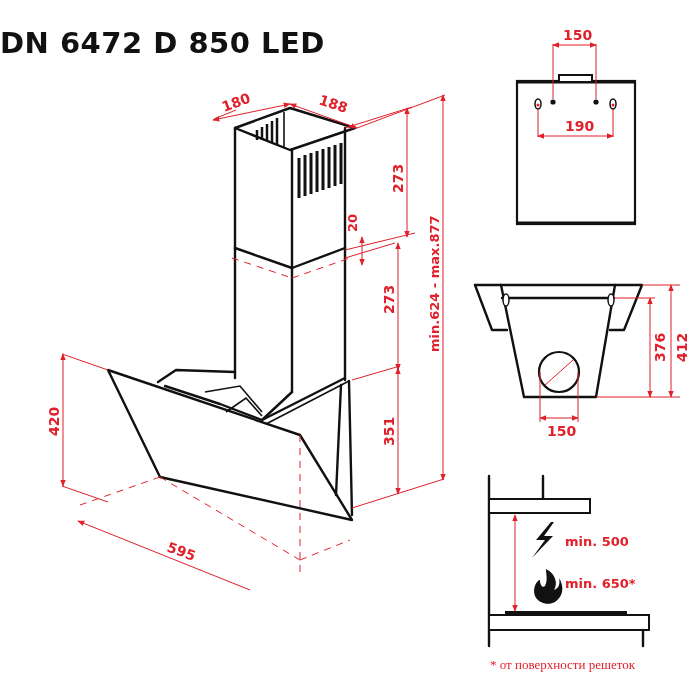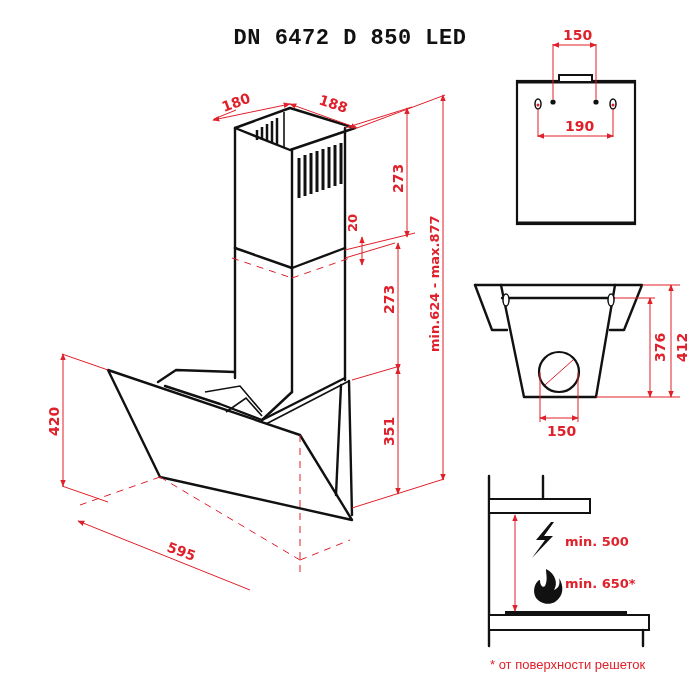--- a/index.html
+++ b/index.html
@@ -1,29 +1,29 @@
 <!DOCTYPE html>
 <html><head>
   <meta charset="utf-8">
   <style>
     html, body { margin: 0; padding: 0; background: #ffffff; }
     body { width: 700px; height: 700px; position: relative; overflow: hidden;
            font-family: "DejaVu Sans", "Liberation Sans", sans-serif; }
-    .title { position: absolute; left: 0; top: 26px; width: 700px; text-align: center;
-             font-size: 22px; font-weight: bold; color: #111111; letter-spacing: 0.5px; font-family: Liberation Mono, monospace; }
+    .title { position: absolute; left: 0; top: 26px; width: 700px; text-align: left;
+             font-size: 29px; font-weight: bold; color: #111111; letter-spacing: 0.5px; }
     svg.canvas { position: absolute; left: 0; top: 0; }
     .dim { fill: #e0202a; font-family: "DejaVu Sans", "Liberation Sans", sans-serif;
            font-weight: bold; font-size: 14px; }
     .dim-sm { font-size: 13px; }
     .ln { stroke: #111; fill: none; stroke-width: 2.4; stroke-linejoin: round; stroke-linecap: round; }
     .ln-thin { stroke: #111; fill: none; stroke-width: 1.6; }
     .rd { stroke: #e0202a; fill: none; stroke-width: 1; }
     .rd-dash { stroke: #e0202a; fill: none; stroke-width: 1; stroke-dasharray: 7 6; }
     .note { position: absolute; left: 490px; top: 657px; font-size: 13px; color: #e0202a;
-            font-family: Liberation Sans, sans-serif; text-align: center; }
+            font-family: Liberation Serif, serif; text-align: center; }
   </style>
 </head>
 <body>
 
 <div class="title">DN 6472 D 850 LED</div>
 
 <svg class="canvas" width="700" height="700" viewBox="0 0 700 700">
   <defs>
     <marker id="arr" viewBox="0 0 10 10" refX="9" refY="5" markerWidth="7" markerHeight="7" orient="auto-start-reverse">
       <path d="M0,1 L10,5 L0,9 z" fill="#e0202a"></path>

